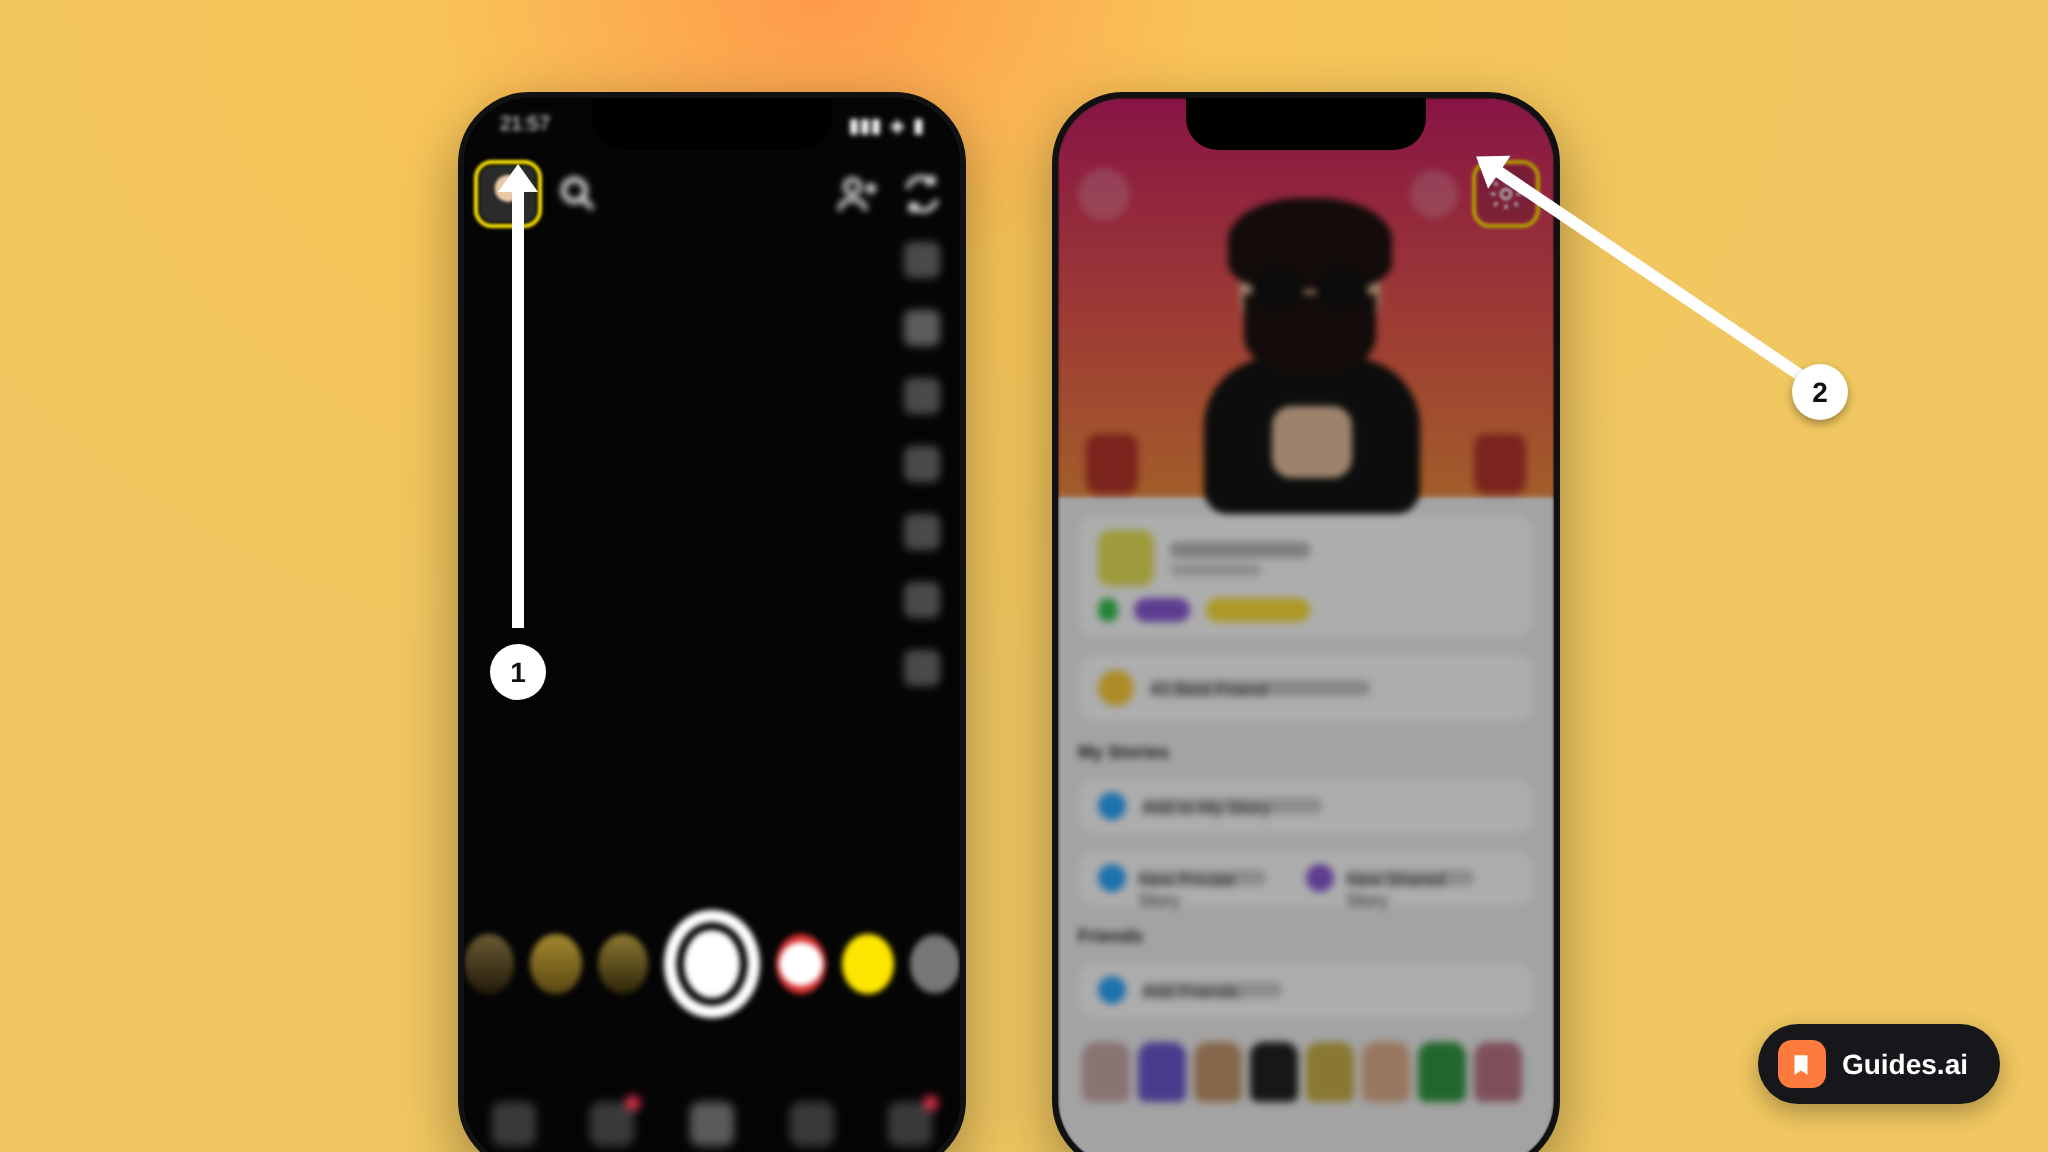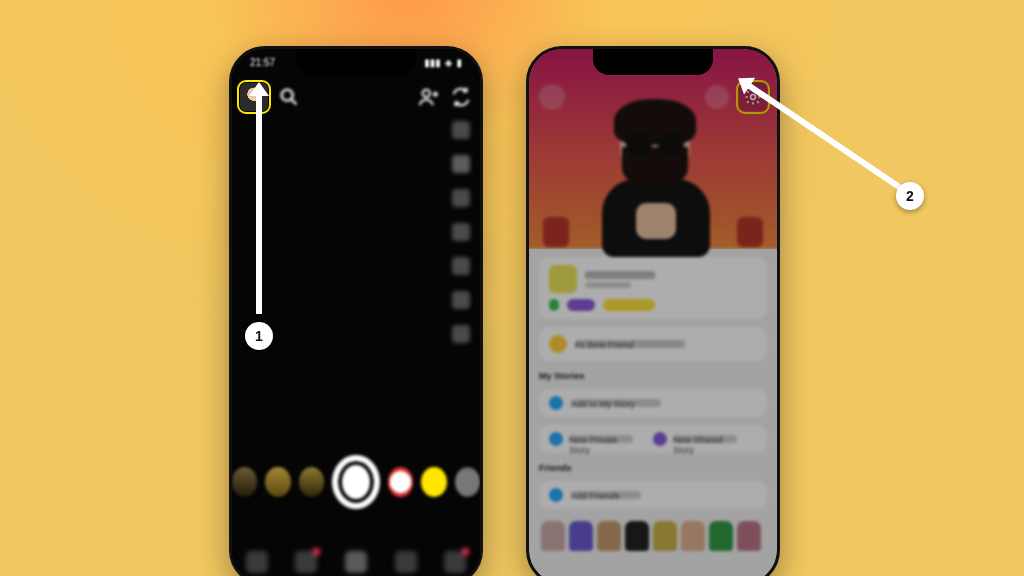--- a/index.html
+++ b/index.html
@@ -439,14 +439,22 @@
   <div class="arrow1"></div>
   <div class="callout cb1">
     <div class="num-badge">1</div>
   </div>
 
   <div class="arrow2-line"></div>
   <div class="callout cb2">
     <div class="num-badge">2</div>
   </div>
 
+  <div class="watermark">
+    <div class="wm-ic">
+      <svg viewBox="0 0 24 24" fill="#fff">
+          <path d="M6 3h12v18l-6-4-6 4z"></path>
+        </svg>
+    </div>
+    <span>Guides.ai</span>
+  </div>
 
 </div>
 
 </body></html>

